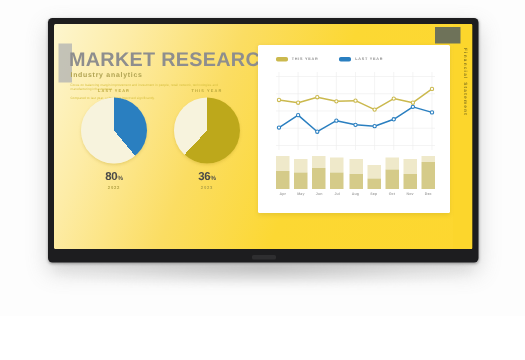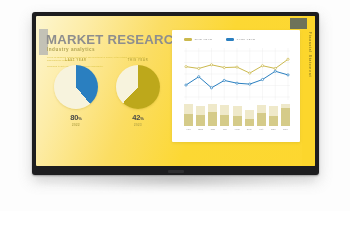--- a/index.html
+++ b/index.html
@@ -164,21 +164,21 @@
           <div class="pie-unit u1">
             <div class="pie-cap">LAST YEAR</div>
             <div class="pie a"></div>
             <div class="pct"><span>80</span><span class="unit">%</span></div>
             <div class="yr">2022</div>
           </div>
 
           <div class="pie-unit u2">
             <div class="pie-cap">THIS YEAR</div>
             <div class="pie b"></div>
-            <div class="pct"><span>42</span><span class="unit">%</span></div>
+            <div class="pct"><span>36</span><span class="unit">%</span></div>
             <div class="yr">2023</div>
           </div>
 
         </div>
 
         <div class="card">
 
           <div class="legend">
             <div class="lg">
               <span class="lg-swatch gold"></span>

